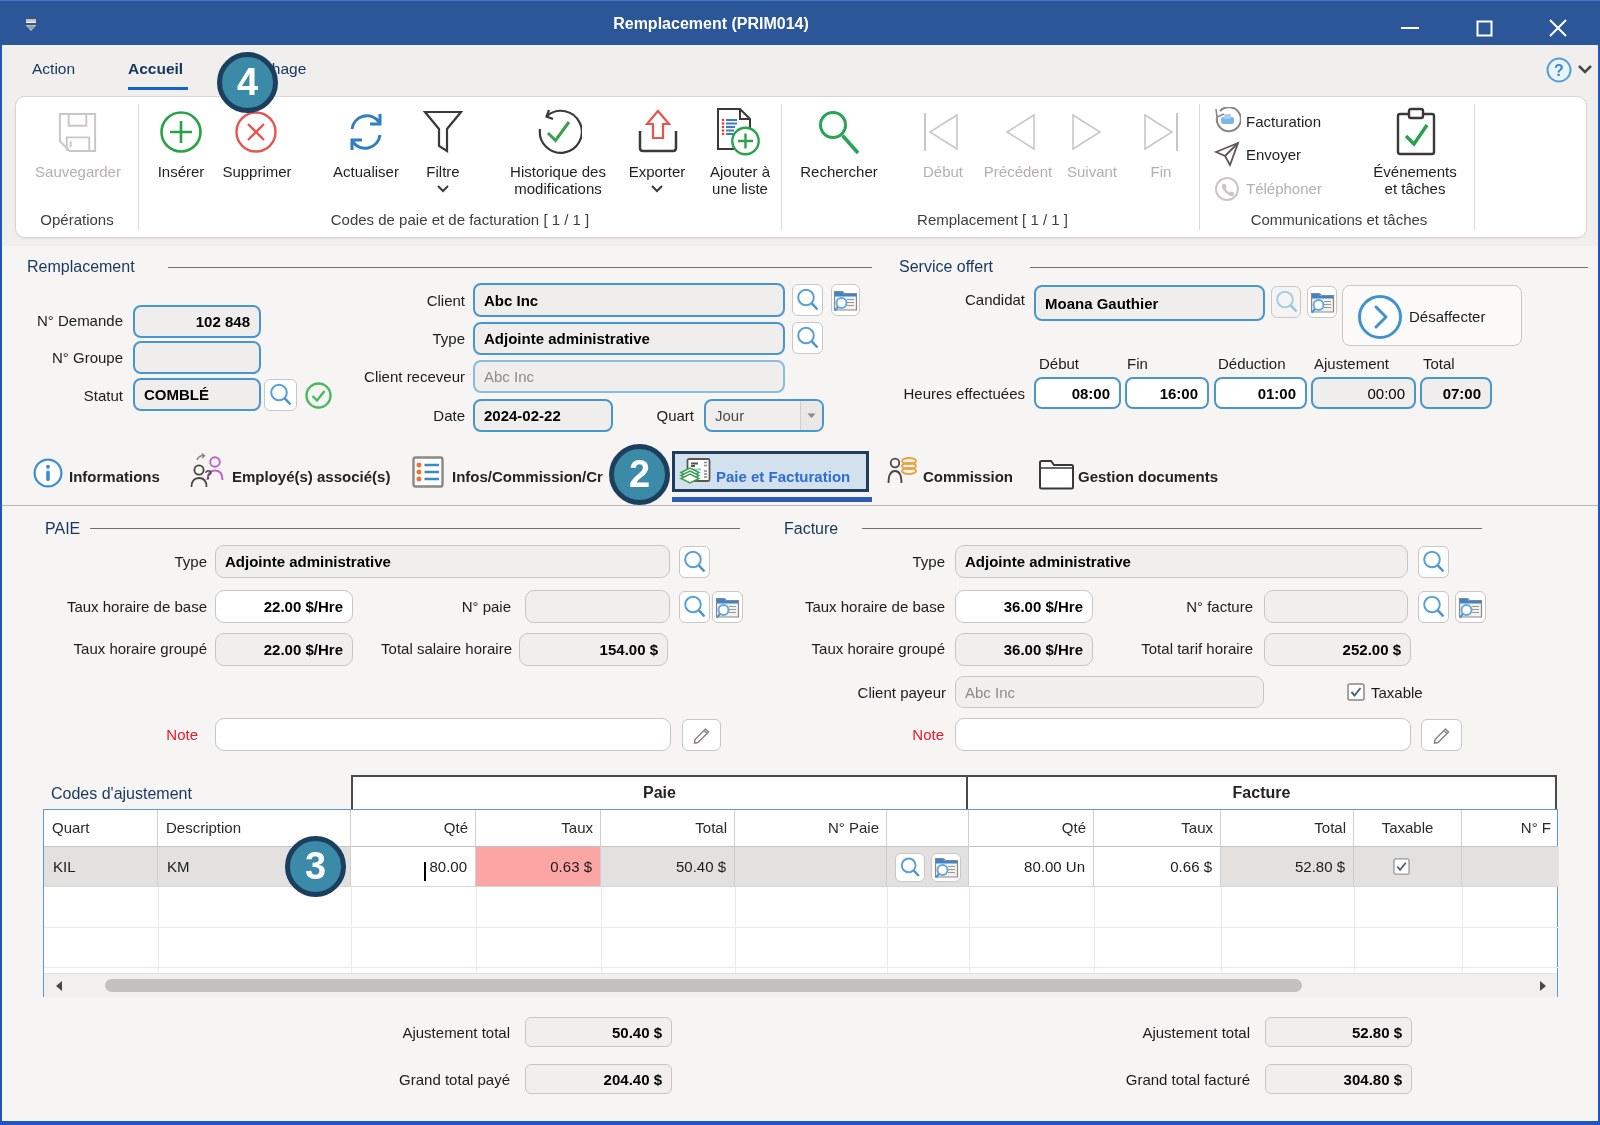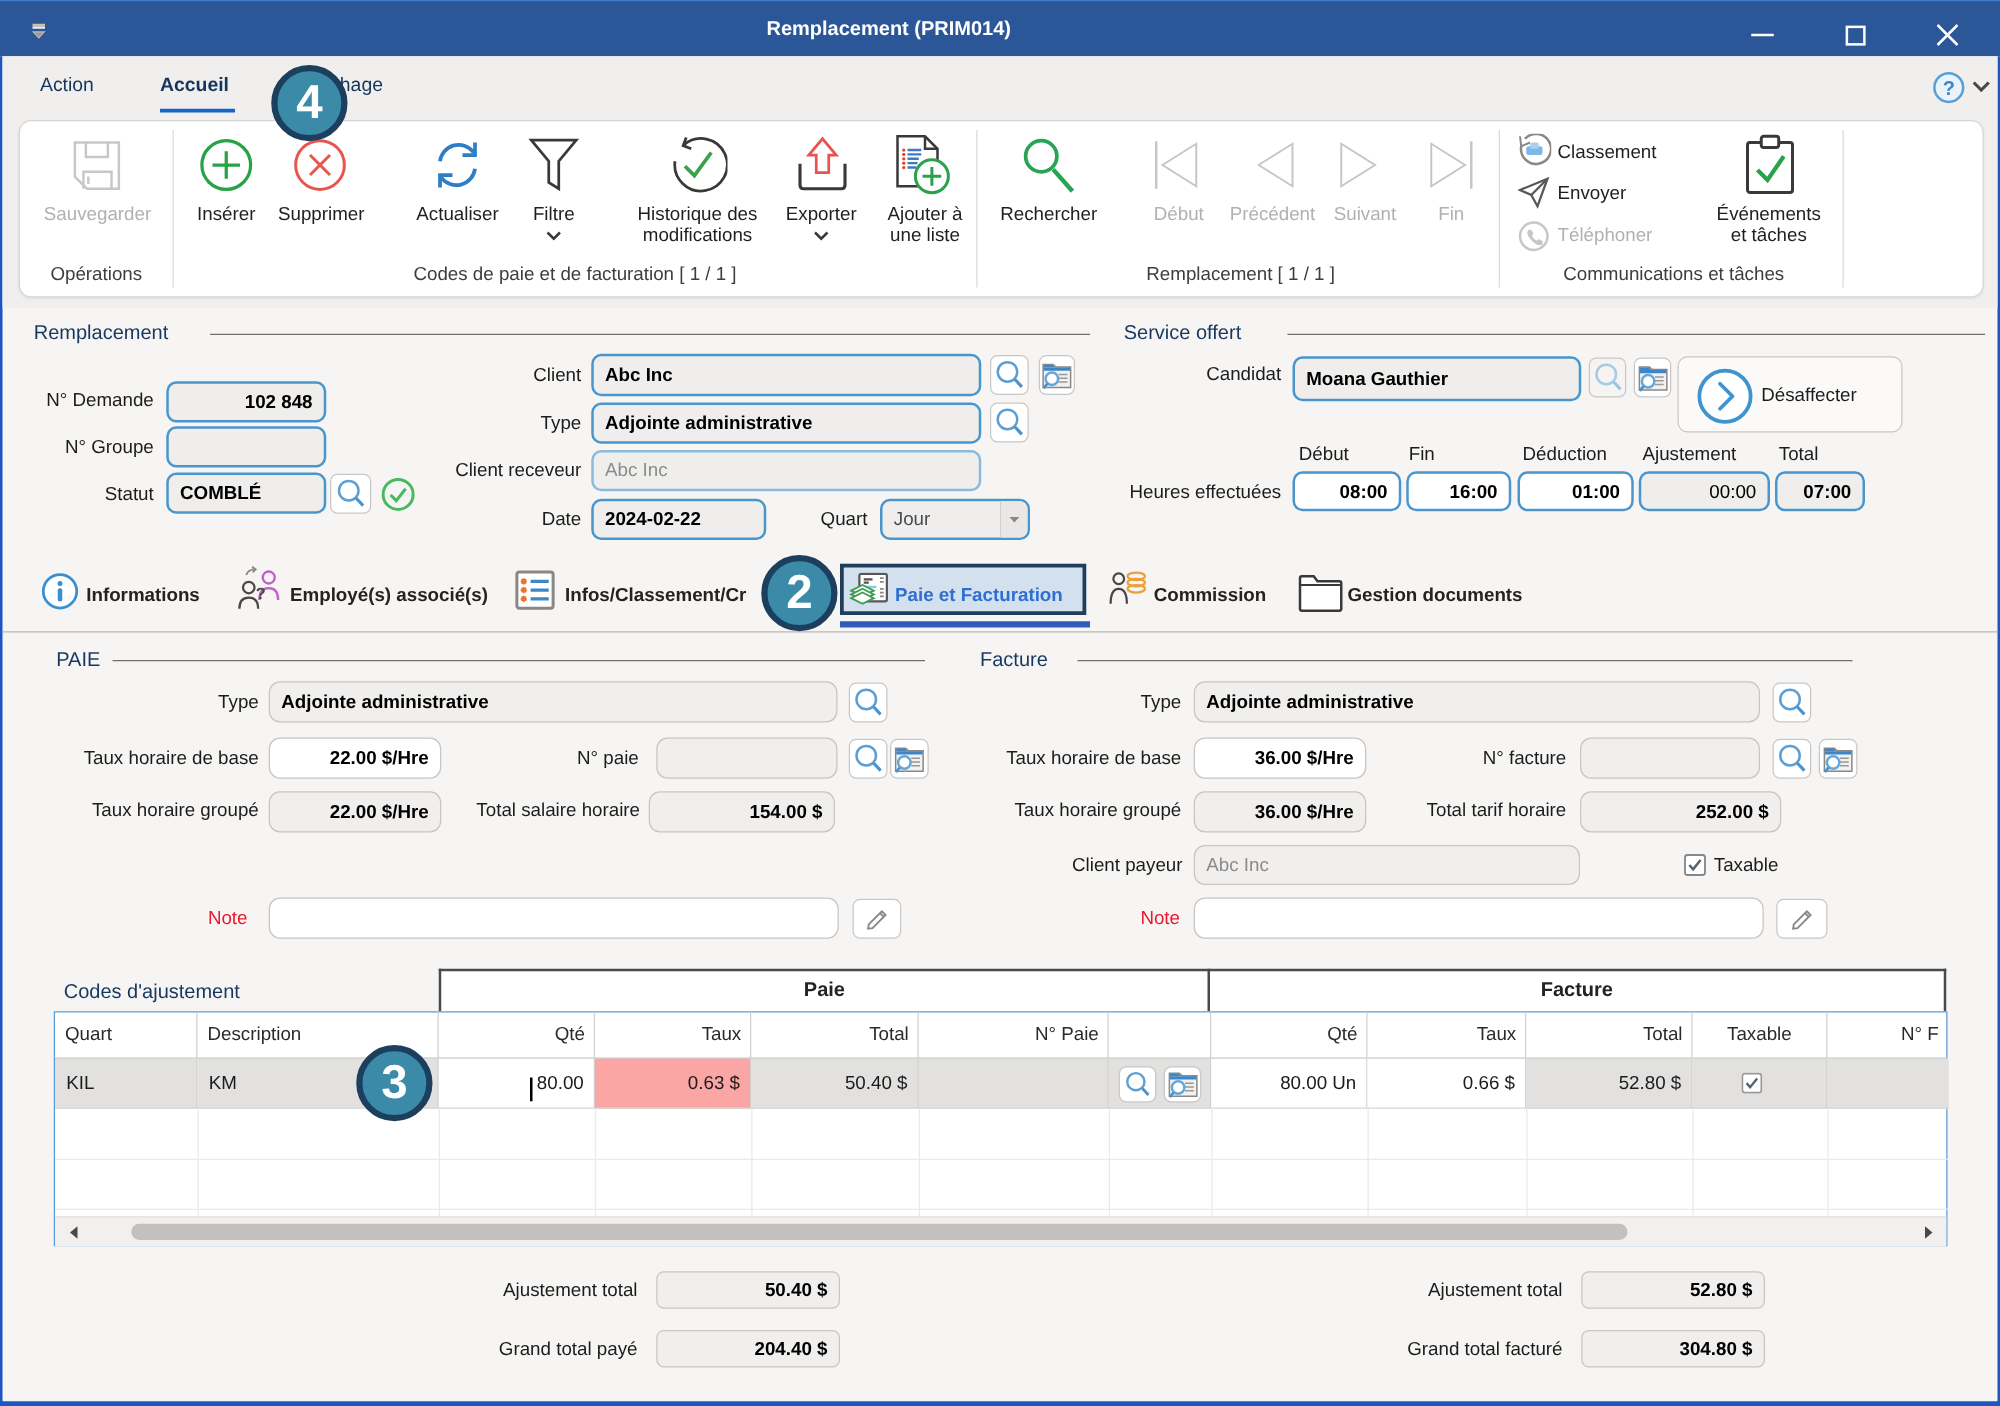--- a/index.html
+++ b/index.html
@@ -186,21 +186,21 @@
       <line x1="37" y1="5" x2="37" y2="43" stroke="#c9c7c5" stroke-width="2"></line>
     </svg>
     <div class="rbtn gray" style="left:1131px;top:163px;width:60px;">Fin</div>
 
     <svg class="abs" style="left:1213px;top:107px" width="28" height="28" viewBox="0 0 28 28">
       <path d="M7 4 A12 12 0 1 1 4 10" fill="none" stroke="#8a8886" stroke-width="2"></path>
       <path d="M3 2 L4 10 L11 7" fill="none" stroke="#8a8886" stroke-width="1.6"></path>
       <rect x="8" y="10" width="13" height="7" rx="2" fill="#7db6e8"></rect>
       <rect x="11" y="7" width="7" height="5" rx="1.5" fill="#a8d0f0"></rect>
     </svg>
-    <div class="rbtn" style="left:1246px;top:113px;width:120px;text-align:left;">Classement</div>
+    <div class="rbtn" style="left:1246px;top:113px;width:120px;text-align:left;">Facturation</div>
     <svg class="abs" style="left:1214px;top:141px" width="26" height="26" viewBox="0 0 26 26">
       <path d="M2 11 L24 2 L16 24 L11 15 Z" fill="none" stroke="#5a5856" stroke-width="1.8"></path>
       <path d="M11 15 L24 2" stroke="#5a5856" stroke-width="1.8"></path>
     </svg>
     <div class="rbtn" style="left:1246px;top:146px;width:120px;text-align:left;">Envoyer</div>
     <svg class="abs" style="left:1214px;top:176px" width="26" height="26" viewBox="0 0 26 26">
       <circle cx="13" cy="13" r="11" fill="none" stroke="#c9c7c5" stroke-width="2"></circle>
       <path d="M8 9 q1 -2 3 -1 l1.5 2 q0.5 1 -1 2.5 q1.5 3 4 4 q1.5 -1.5 2.5 -1 l2 1.5 q1 2 -1 3 q-3 1 -7.5 -3.5 q-4.5 -4.5 -3.5 -7.5" fill="#c9c7c5"></path>
     </svg>
     <div class="rbtn gray" style="left:1246px;top:180px;width:120px;text-align:left;">Téléphoner</div>
@@ -329,21 +329,21 @@
       <text x="15.5" y="27" font-size="13" font-weight="bold" fill="#4a4846" font-family="Liberation Sans">?</text>
     </svg>
     <div class="lbl-l" style="left:232px;top:468px;font-weight:bold;color:#242321;">Employé(s) associé(s)</div>
     <svg class="abs" style="left:412px;top:456px" width="32" height="32" viewBox="0 0 32 32">
       <rect x="1.5" y="1.5" width="29" height="29" rx="2" fill="#fff" stroke="#8a8886" stroke-width="2.4"></rect>
       <path d="M7 6.5 v5 M4.5 9 h5 M5.2 7.2 l3.6 3.6 M8.8 7.2 l-3.6 3.6" stroke="#e8742e" stroke-width="1.4"></path>
       <path d="M7 13.5 v5 M4.5 16 h5 M5.2 14.2 l3.6 3.6 M8.8 14.2 l-3.6 3.6" stroke="#e8742e" stroke-width="1.4"></path>
       <path d="M7 20.5 v5 M4.5 23 h5 M5.2 21.2 l3.6 3.6 M8.8 21.2 l-3.6 3.6" stroke="#e8742e" stroke-width="1.4"></path>
       <path d="M12.5 9 H27 M12.5 16 H27 M12.5 23 H27" stroke="#3f86c8" stroke-width="2.6"></path>
     </svg>
-    <div class="lbl-l" style="left:452px;top:468px;font-weight:bold;color:#242321;">Infos/Classement/Cr</div>
+    <div class="lbl-l" style="left:452px;top:468px;font-weight:bold;color:#242321;">Infos/Commission/Cr</div>
 
     <div class="abs" style="left:672px;top:451px;width:197px;height:41px;background:#d3e0ee;border:3px solid #203e5c;"></div>
     <div class="abs" style="left:672px;top:497px;width:200px;height:5px;background:#2f5cb8;"></div>
     <svg class="abs" style="left:679px;top:458px" width="32" height="26" viewBox="0 0 32 26">
       <rect x="8.5" y="1" width="22" height="22" rx="1.5" fill="#fff" stroke="#5a5856" stroke-width="1.8"></rect>
       <path d="M12 5.5 H19 M12 8 H16" stroke="#55534f" stroke-width="1.8"></path>
       <path d="M25 4.5 H28 M25 7.5 H28 M25 13 H28 M25 16 H28 M25 19 H28" stroke="#8a8886" stroke-width="1.4"></path>
       <path d="M12 11.5 H22" stroke="#7ed0e0" stroke-width="2"></path>
       <path d="M2 14.5 L11 10 L20 14.5 L11 19 Z" fill="#fff" stroke="#3f9e53" stroke-width="1.5"></path>
       <path d="M2 17.5 L11 13 L20 17.5 L11 22 Z" fill="#fff" stroke="#3f9e53" stroke-width="1.5"></path>
@@ -436,21 +436,21 @@
           <path d="M2 5 H23 V7.5 H2 Z" fill="#3d85c8"></path>
           <path d="M2 5 V3 H9.3 L10.8 5 Z" fill="#3d85c8"></path>
           <path d="M14 10.5 H21 M14 13.5 H21 M14 16.5 H21 M4.5 10.5 H11" stroke="#9a9896" stroke-width="1.2"></path>
           <circle cx="8.5" cy="14" r="5" fill="#fff" stroke="#64a7da" stroke-width="2"></circle>
           <path d="M5 17.9 L1.8 21.6" stroke="#4b93cf" stroke-width="2.2"></path>
         </svg>
     </div>
     <div class="lbl" style="left:785px;top:640px;width:160px;">Taux horaire groupé</div>
     <div class="fld gg val rt" style="left:955px;top:633px;width:138px;height:33px;">36.00 $/Hre</div>
     <div class="lbl" style="left:1103px;top:640px;width:150px;">Total tarif horaire</div>
-    <div class="fld gg val rt" style="left:1264px;top:633px;width:161px;height:33px;">252.00 $</div>
+    <div class="fld gg val rt" style="left:1264px;top:633px;width:147px;height:33px;">252.00 $</div>
     <div class="lbl" style="left:826px;top:684px;width:120px;">Client payeur</div>
     <div class="fld gg lt" style="left:955px;top:676px;width:309px;height:32px;color:#8b8b8b;">Abc Inc</div>
     <svg class="abs" style="left:1347px;top:683px" width="18" height="18" viewBox="0 0 18 18">
       <rect x="1" y="1" width="16" height="16" rx="2" fill="#fff" stroke="#8a8886" stroke-width="1.5"></rect>
       <path d="M4.5 9 L7.5 12.5 L13.5 5" fill="none" stroke="#55636e" stroke-width="2"></path>
     </svg>
     <div class="lbl-l" style="left:1371px;top:684px;">Taxable</div>
     <div class="lbl" style="left:824px;top:726px;width:120px;color:#e8192c;">Note</div>
     <div class="fld gw" style="left:955px;top:718px;width:456px;height:33px;"></div>
     <div class="btn" style="left:1421px;top:719px;width:41px;height:32px;">

